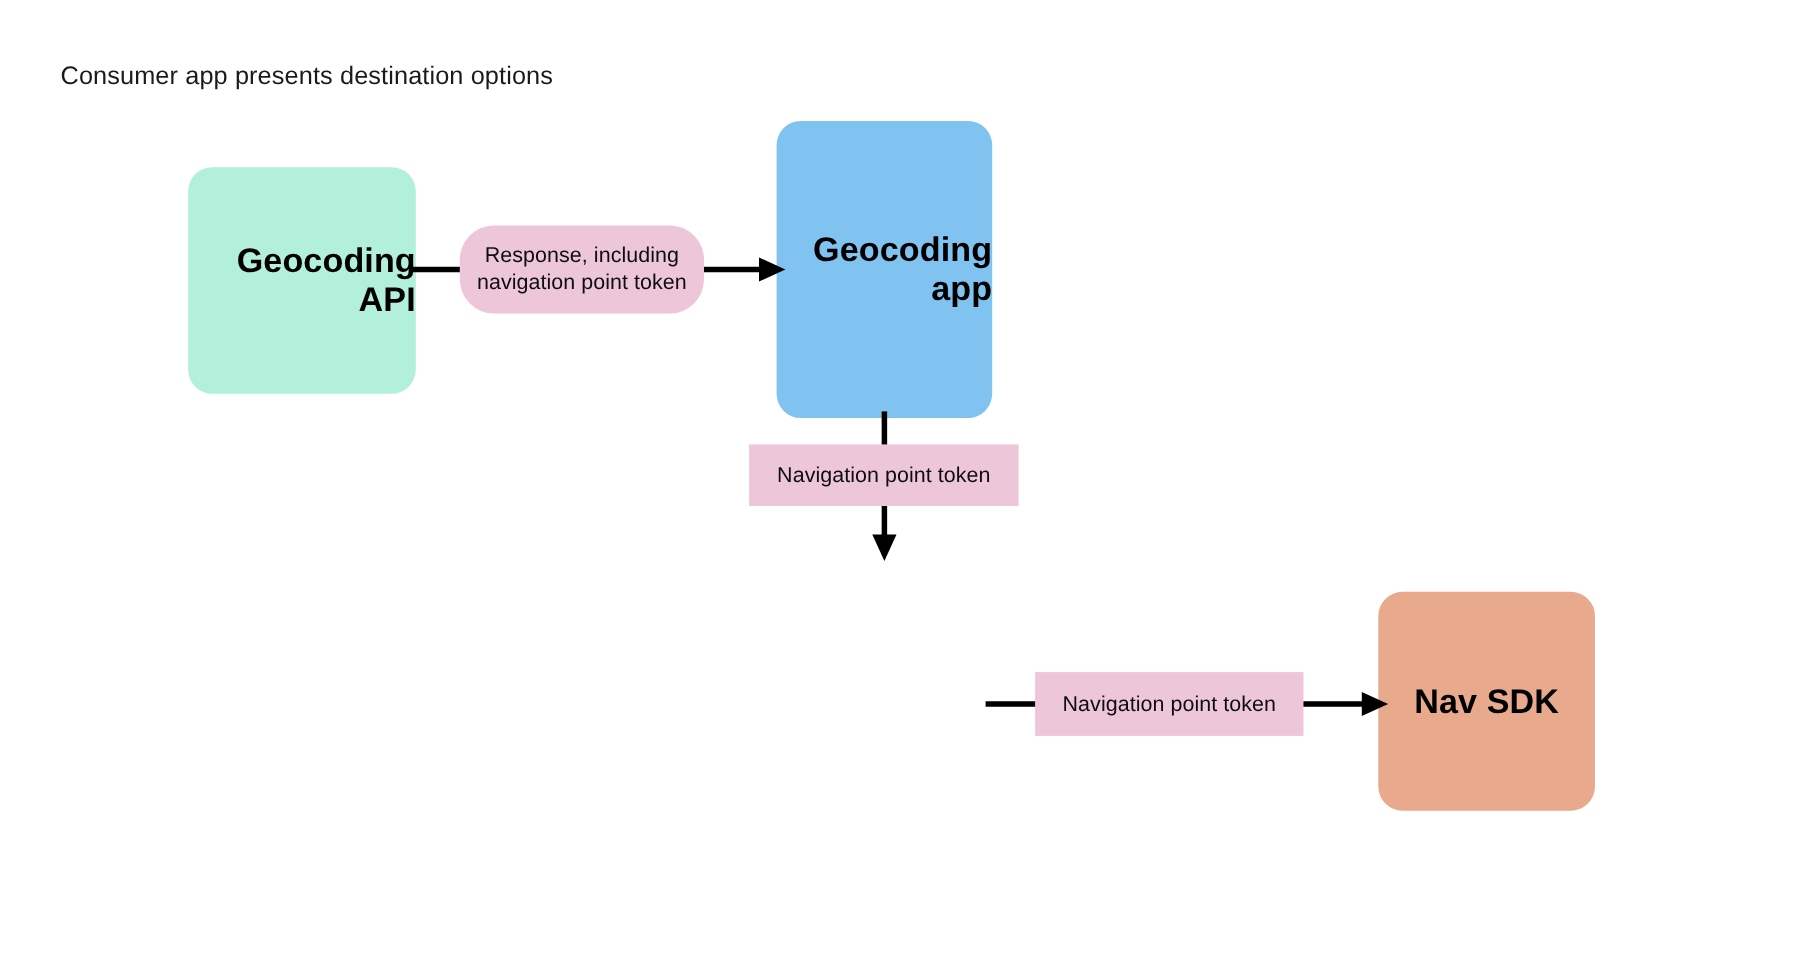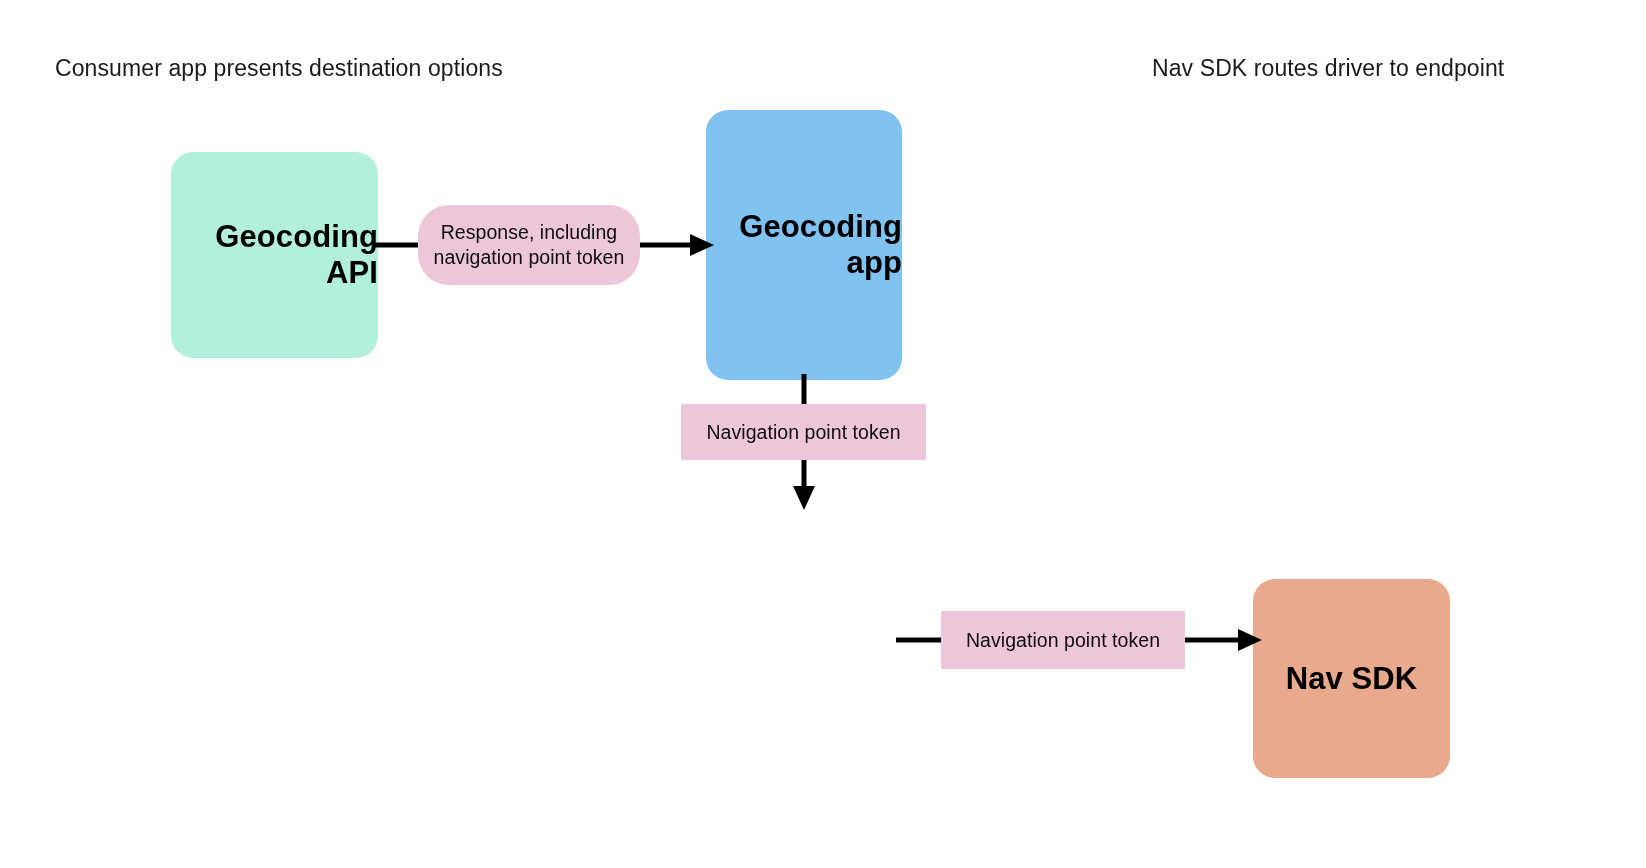--- a/index.html
+++ b/index.html
@@ -67,21 +67,20 @@
   }
 </style>
 </head>
 <body>
 
 <div id="canvas">
 
   <div class="col-header" style="left:55px; top:57px;">Consumer app presents destination options</div>
 
 
-  <div class="col-header" style="left:1152px; top:57px;">Nav SDK routes driver to endpoint</div>
 
   <div class="connector" style="left:372px; top:231px; width:342px; height:28px;">
     <svg width="342" height="28" viewBox="0 0 342 28">
       <line x1="0" y1="14" x2="322" y2="14" stroke="#000000" stroke-width="5"></line>
       <polygon points="342,14 318,25 318,3" fill="#000000"></polygon>
     </svg>
   </div>
 
   <div class="connector" style="left:790px; top:374px; width:28px; height:136px;">
     <svg width="28" height="136" viewBox="0 0 28 136">
@@ -99,21 +98,21 @@
 
   <div class="node" style="left:171px; top:152px; width:207px; height:206px; background:#b2f0dc;">
     <span class="node-label">Geocoding API</span>
   </div>
 
   <div class="node" style="left:706px; top:110px; width:196px; height:270px; background:#80c2f0;">
     <span class="node-label">Geocoding app</span>
   </div>
 
 
-  <div class="node" style="left:1253px; top:538px; width:197px; height:199px; background:#e9a98d;margin-top:41px;">
+  <div class="node" style="left:1253px; top:538px; width:197px; height:199px; background:#e9a98d;">
     <span class="node-label">Nav SDK</span>
   </div>
 
   <div class="edge-label" style="left:418px; top:205px; width:222px; height:80px; background:#eec6da;border-radius:31px;">
     <span class="edge-label-text">Response, including navigation point token</span>
   </div>
 
   <div class="edge-label" style="left:681px; top:404px; width:245px; height:56px; background:#eec6da;">
     <span class="edge-label-text">Navigation point token</span>
   </div>

